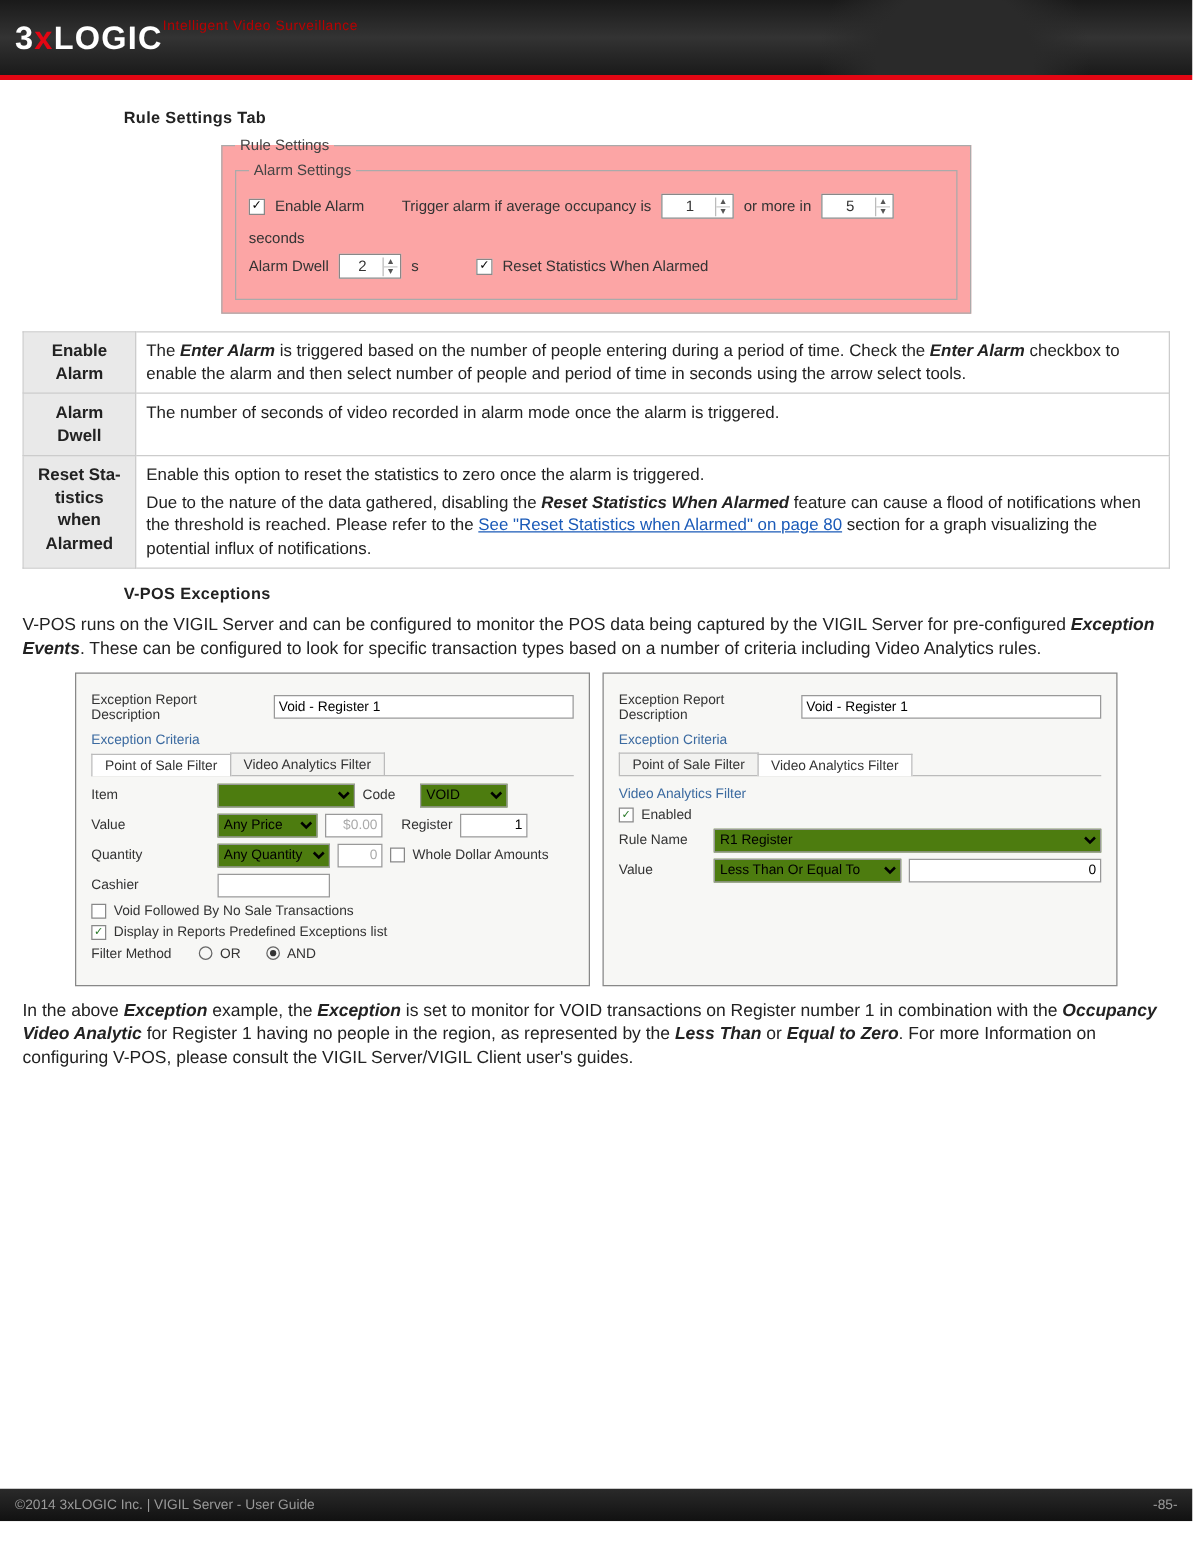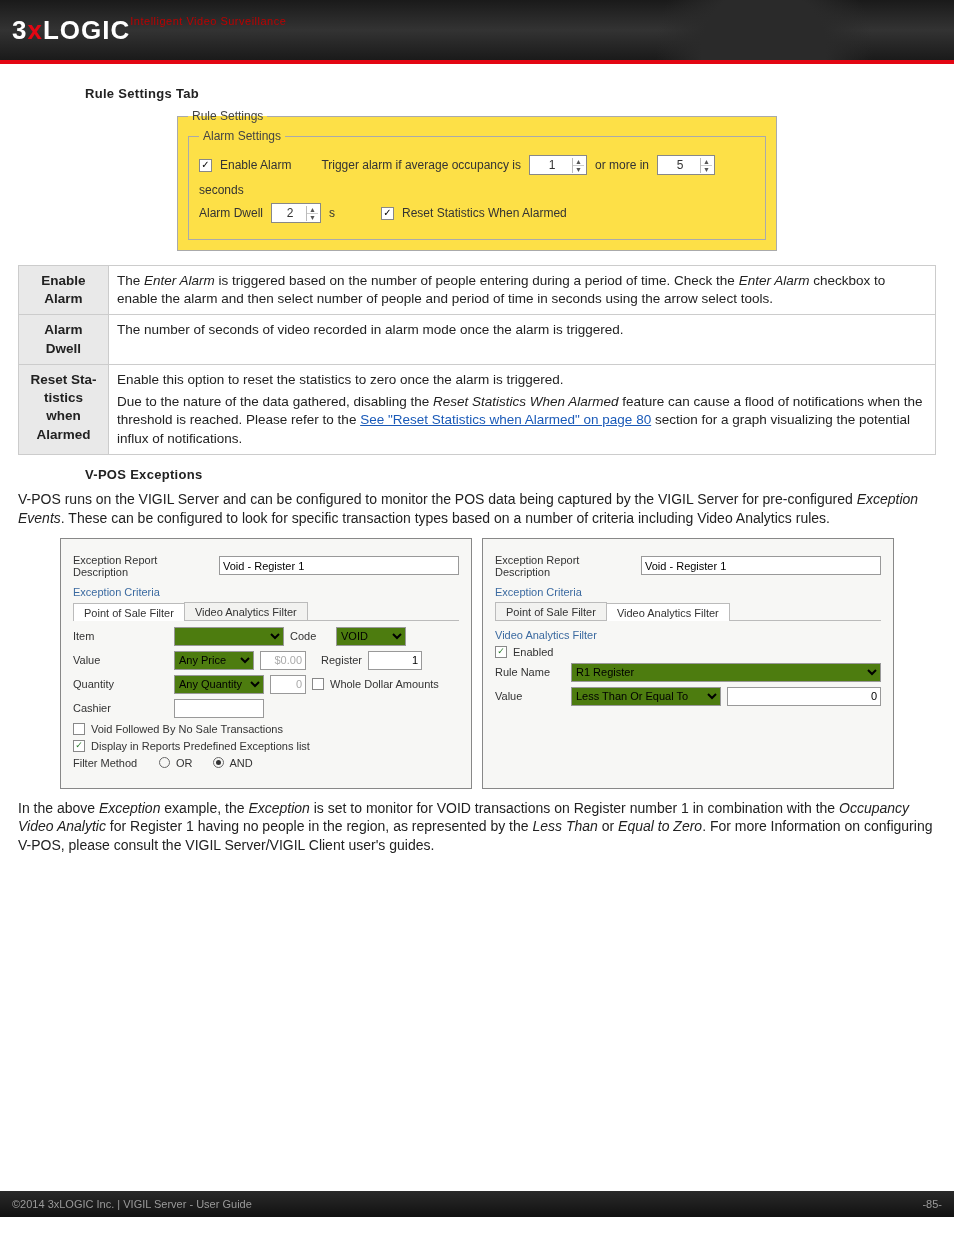--- a/index.html
+++ b/index.html
@@ -7,38 +7,38 @@
   
   .header-bar { height: 60px; background: linear-gradient(180deg,#1a1a1a 0%,#333 50%,#1a1a1a 100%); display:flex; align-items:center; padding-left:12px; position:relative; overflow:hidden;}
   .header-bar::before { content:""; position:absolute; right:80px; top:-60px; width:220px; height:220px; border-radius:50%; background:radial-gradient(circle,#2a2a2a 40%,transparent 70%); }
   .logo { display:flex; z-index:1;}
   .logo-top { font-size:26px; font-weight:bold; color:#fff; letter-spacing:1px;}
   .logo-top .x { color:#e30613; }
   .logo-sub { font-size:11px; color:#b00; letter-spacing:0.5px;}
   .header-divider { height:4px; background:#e30613;}
   
   .content { padding: 14px 18px 10px 18px; }
-  .section-title { font-weight:bold; font-size:13px; margin:8px 0 8px 24px; font-family:"Arial Narrow",Arial,sans-serif; letter-spacing:0.3px;padding-left:43px;}
+  .section-title { font-weight:bold; font-size:13px; margin:8px 0 8px 38px; font-family:"Arial Narrow",Arial,sans-serif; letter-spacing:0.3px;padding-left:43px;}
   
   .rule-settings-fig { margin:8px auto 14px auto; width:600px; }
-  fieldset.win { border:1px solid #aaa; padding:6px 10px 10px 10px; font-family:Tahoma,Arial,sans-serif; font-size:12px; color:#333; background:#fde047;}
+  fieldset.win { border:1px solid #aaa; padding:6px 10px 10px 10px; font-family:Tahoma,Arial,sans-serif; font-size:12px; color:#333; background:#fca5a5;}
   fieldset.win legend { padding:0 4px; font-size:12px; color:#444;}
   .alarm-row { display:flex; align-items:center; gap:8px; flex-wrap:wrap; margin:6px 0;}
   .chk { width:13px; height:13px; border:1px solid #888; display:inline-flex; align-items:center; justify-content:center; background:#fff; font-size:10px; line-height:1;}
   .chk.checked::after{ content:"✓"; color:#000;}
   .spin { width:58px; height:20px; border:1px solid #888; background:#fff; display:inline-flex; align-items:center; padding:0 2px; font-size:12px; position:relative;}
   .spin .val { flex:1; text-align:center;}
   .spin .arrows { width:12px; display:flex; flex-direction:column; font-size:7px; line-height:1; color:#555; border-left:1px solid #bbb;}
   .spin .arrows span { text-align:center; border-bottom:1px solid #ccc; cursor:pointer;}
   .spin .arrows span:last-child{border:none;}
   
   table.def { width:100%; border-collapse:collapse; margin-bottom:12px;}
   table.def td { border:1px solid #ccc; padding:6px 8px; vertical-align:top; font-size:13.5px; line-height:1.35;}
   table.def td.term { width:90px; text-align:center; font-weight:bold; background:#e9e9e9;}
-  .em { font-style:italic;}
+  .em { font-style:italic;font-weight:bold;}
   a.link { color:#1a5ab8; text-decoration:underline;}
   
   .body-text { font-size:14px; line-height:1.35; margin:6px 0;}
   
   .panels { display:flex; gap:10px; justify-content:center; margin:10px 0;}
   .vpos-panel { width:412px; border:1px solid #888; background:#f7f7f5; padding:10px 12px 14px 12px; font-family:Tahoma,Arial,sans-serif; font-size:11px; color:#333;}
   .vpos-panel .row { display:flex; align-items:center; gap:6px; margin:5px 0;}
   .vpos-panel .lbl { width:95px; font-size:11px;}
   .vpos-panel input[type=text] { border:1px solid #999; background:#fff; font-size:11px; padding:2px 3px; height:19px;}
   .vpos-panel select { border:1px solid #999; background:#4d7c0f; font-size:11px; height:19px;}

